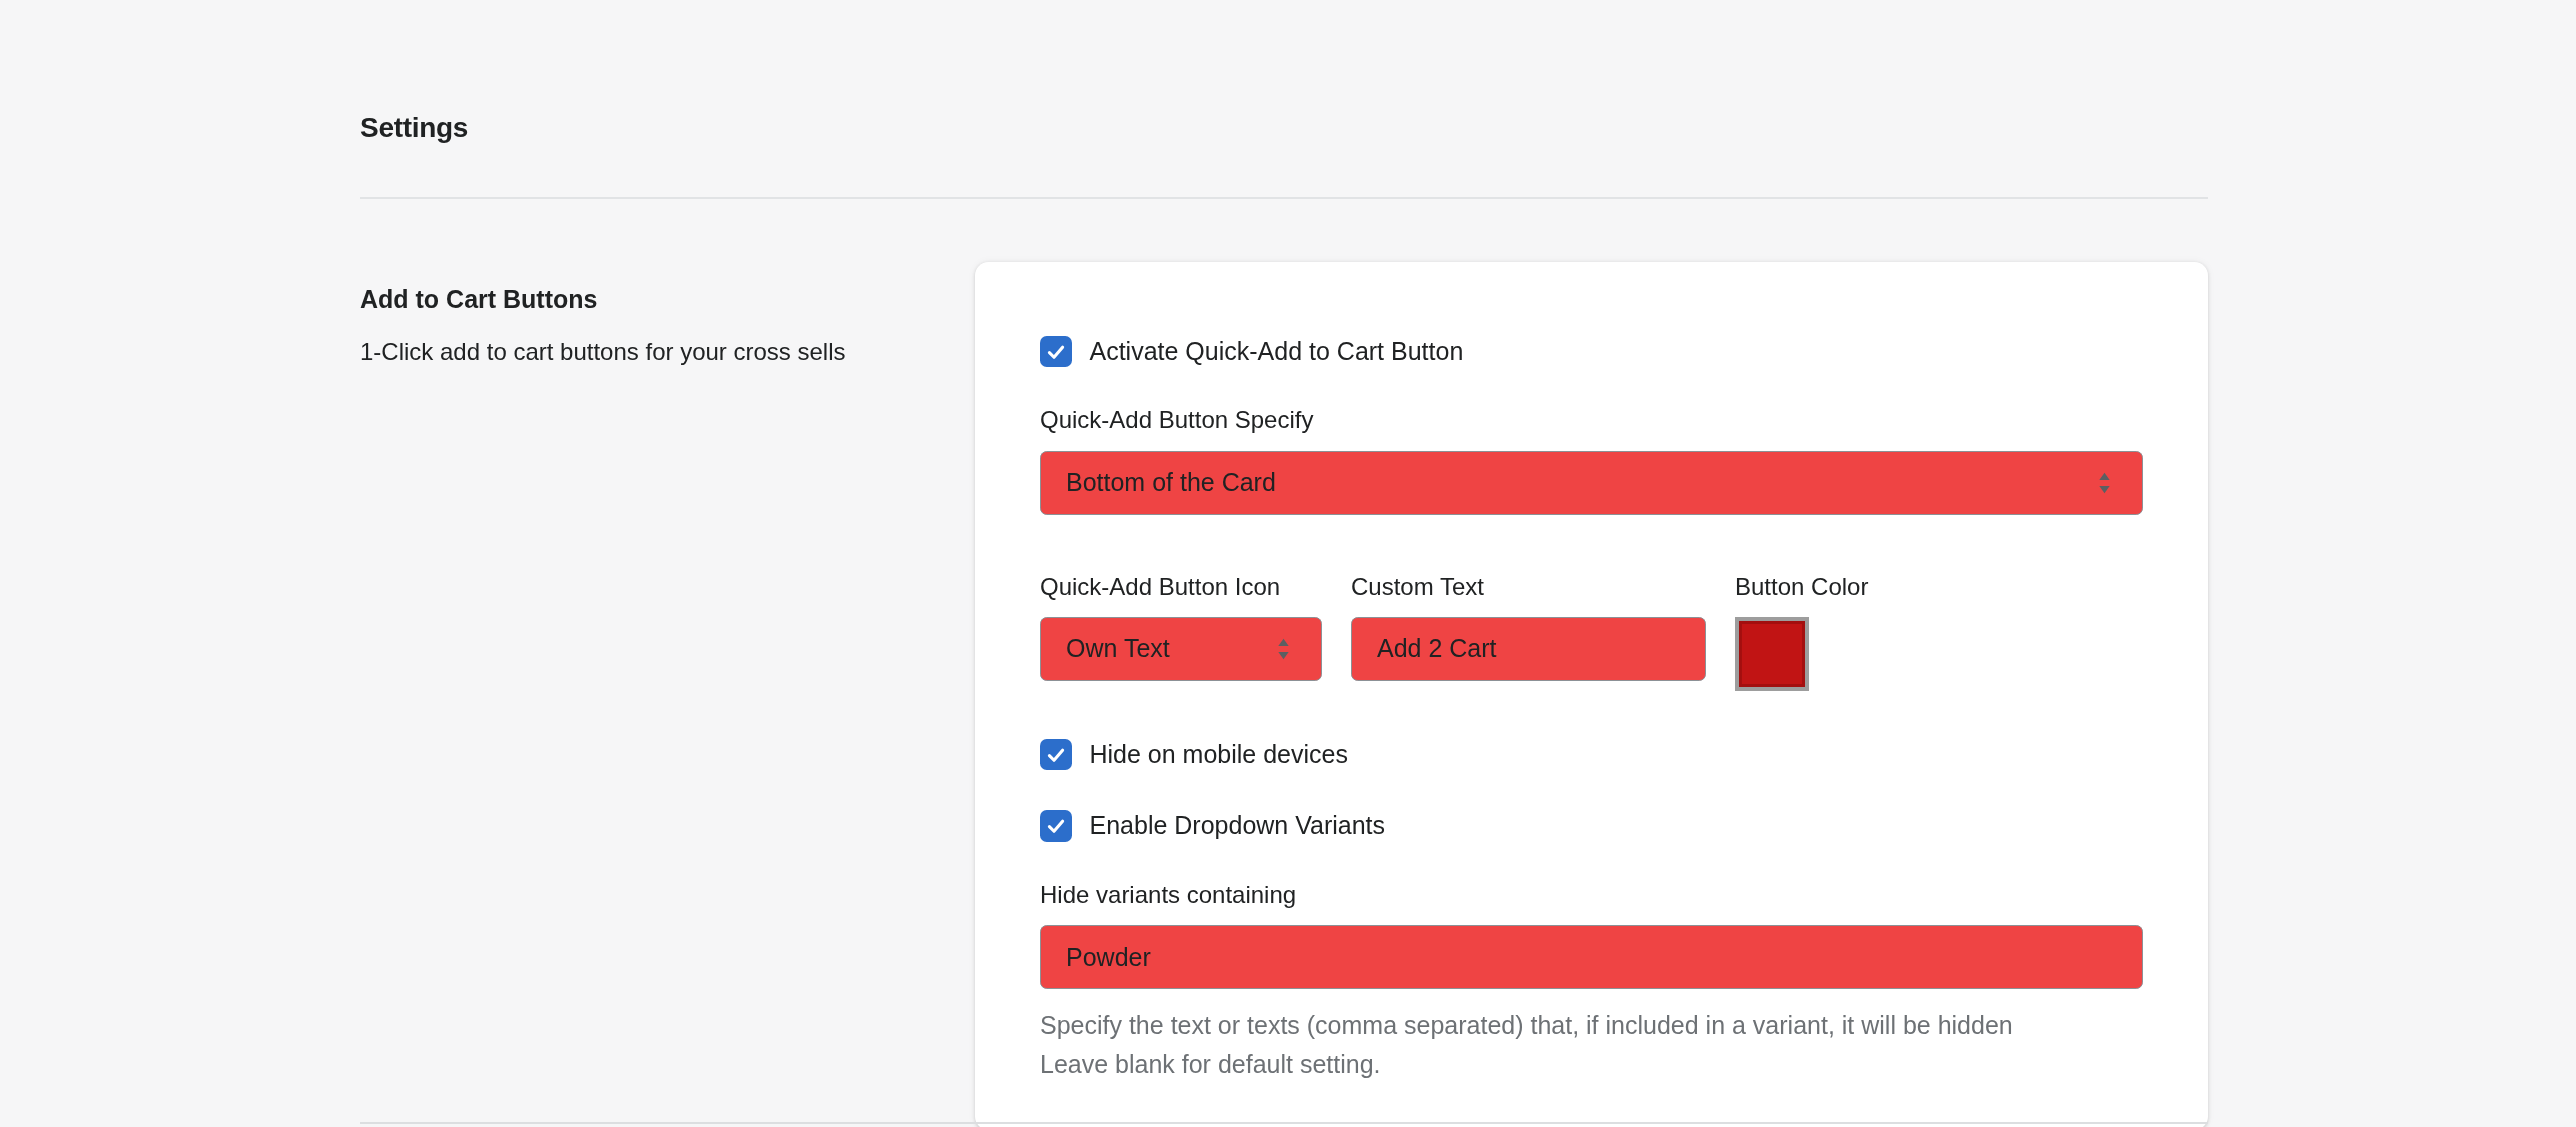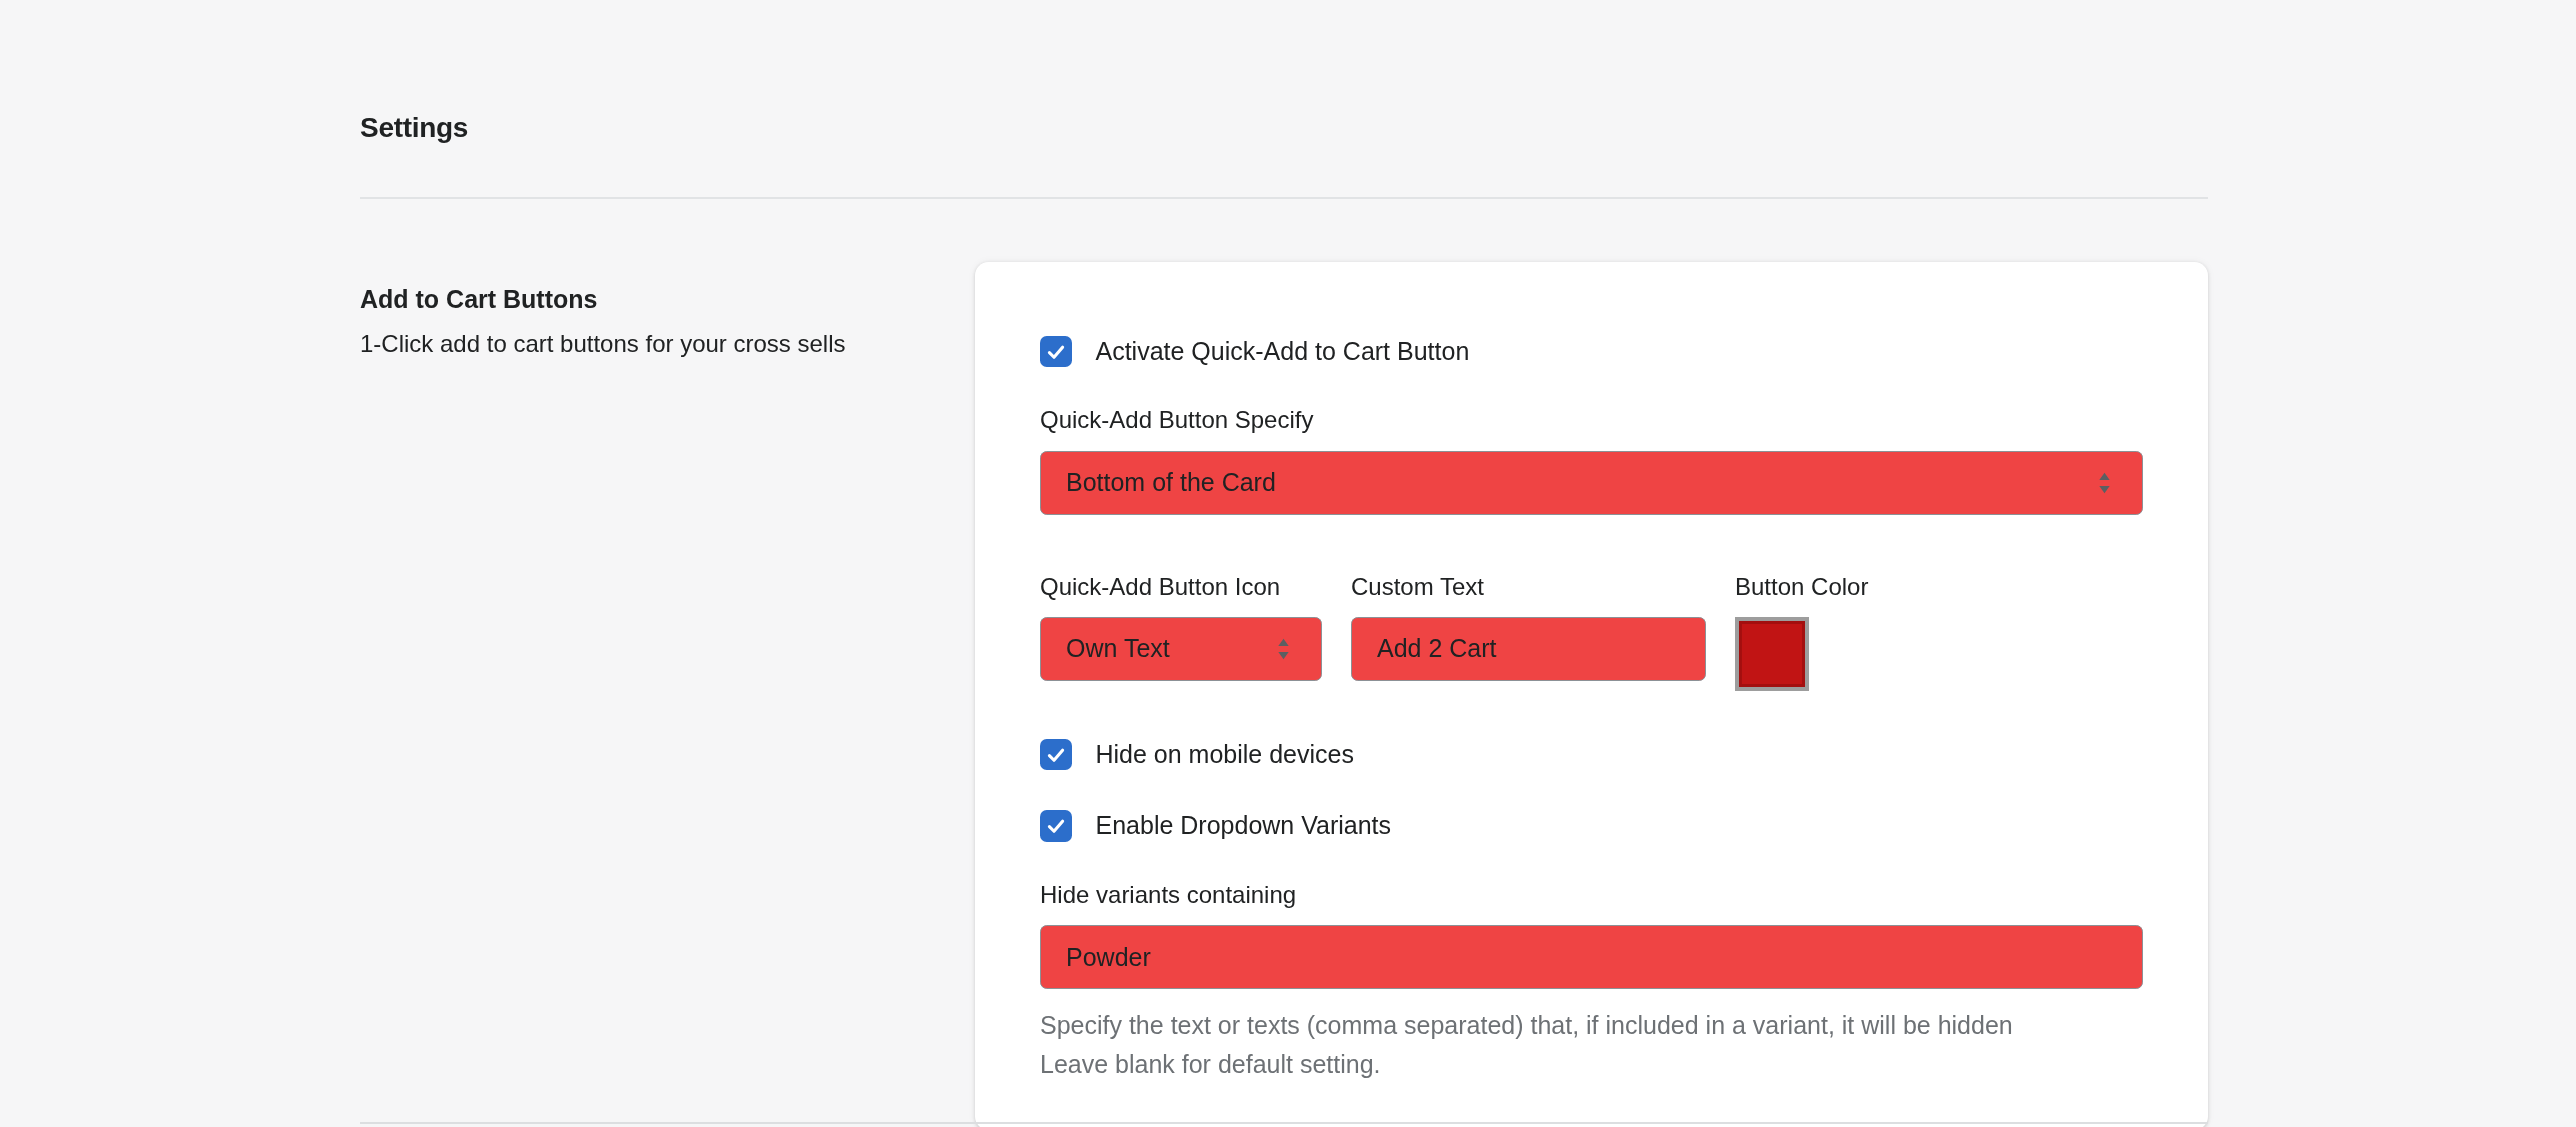--- a/index.html
+++ b/index.html
@@ -13,31 +13,31 @@
   }
   .content { width:1848px; margin-left:360px; padding-top:107px; }
 
   .page-title { font-size:28px; font-weight:700; letter-spacing:-0.3px; line-height:42px; }
   .divider { height:1.9px; background:#e1e3e5; margin-top:48px; }
 
   .settings-row { display:flex; margin-top:63px; align-items:flex-start; }
 
   .annotation { width:615px; flex-shrink:0; padding-top:21px; padding-right:49px; }
   .annotation-heading { font-size:25px; font-weight:700; line-height:32px; }
-  .annotation-desc { font-size:24px; line-height:32px; margin-top:13px; }
+  .annotation-desc { font-size:24px; line-height:32px; margin-top:21px; }
 
   .card {
     width:1233px;
     background:#ffffff;
     border-radius:13.4px;
     box-shadow:0 0 8.6px rgba(23,24,24,.05), 0 1.9px 3.8px rgba(0,0,0,.15);
     padding:74px 65px 46px 65px;
   }
 
-  .checkbox-row { display:flex; align-items:center; gap:24px; }
+  .checkbox-row { display:flex; align-items:center; gap:18px; }
   .checkbox {
     width:31.5px; height:31.5px; border-radius:6.7px;
     background:#2c6ecb;
     display:flex; align-items:center; justify-content:center;
     flex-shrink:0; cursor:pointer;
   }
   .checkbox svg { width:22px; height:22px; display:block; }
   .checkbox-label { font-size:25px; line-height:31.5px; }
 
   .field-label { font-size:24px; line-height:30px; }

